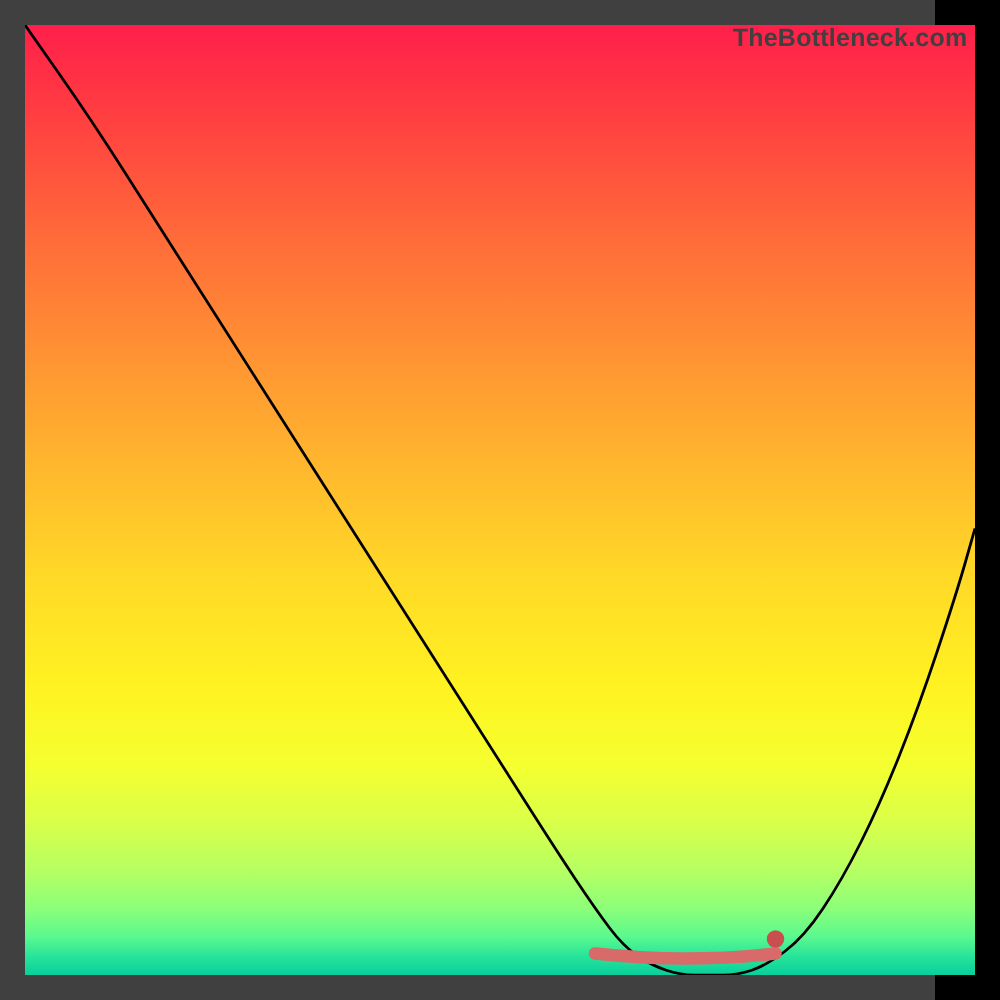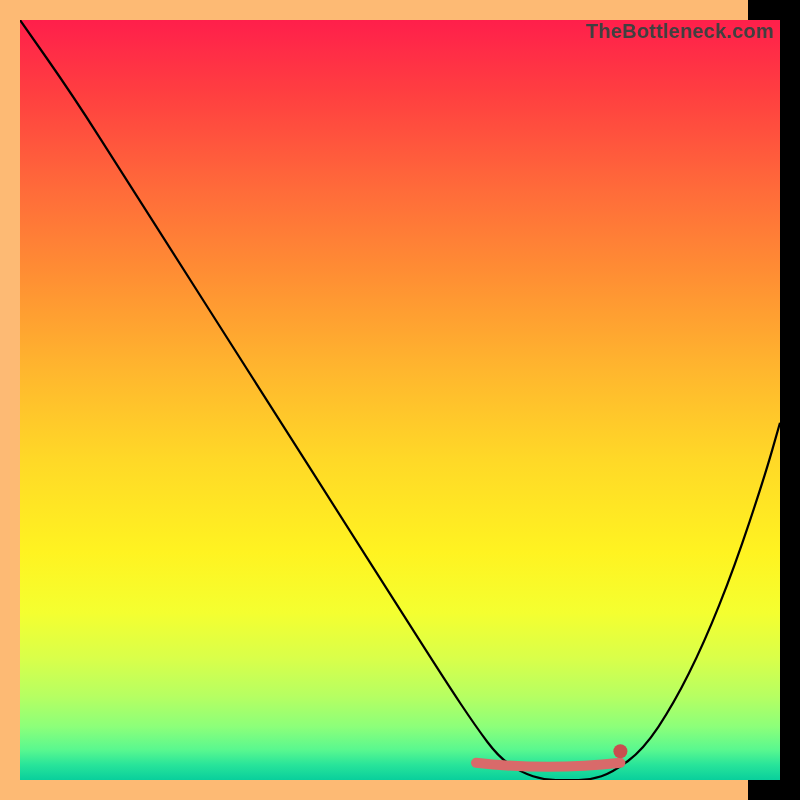--- a/index.html
+++ b/index.html
@@ -9,21 +9,21 @@
     height: 800px;
     background: #000;
     overflow: hidden;
   }
   .frame {
     position: absolute;
     left: 0;
     top: 0;
     width: 748px;
     height: 800px;
-    background: #fdba74;
+    background: #404040;
   }
   .plot-area {
     position: absolute;
     left: 20px;
     top: 20px;
     width: 760px;
     height: 760px;
     background: linear-gradient(to bottom,
       #ff1f4b 0%,
       #ff4040 10%,

